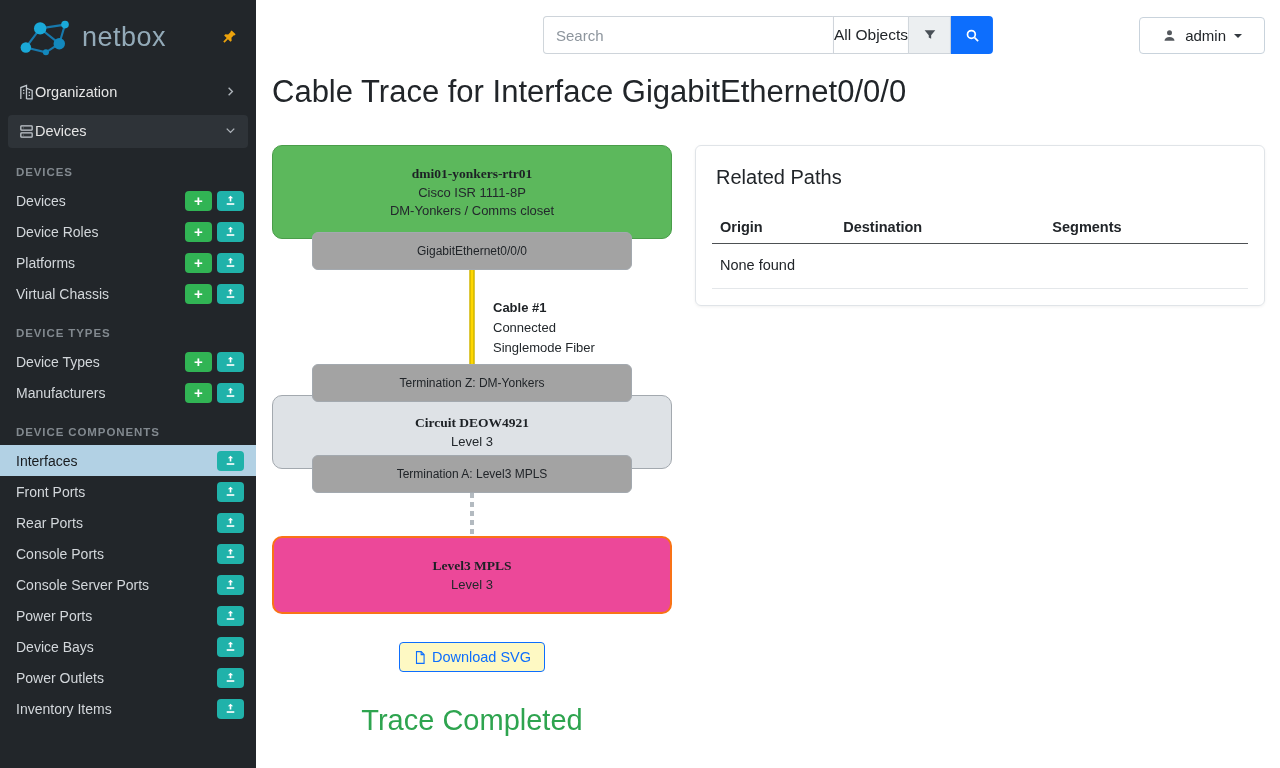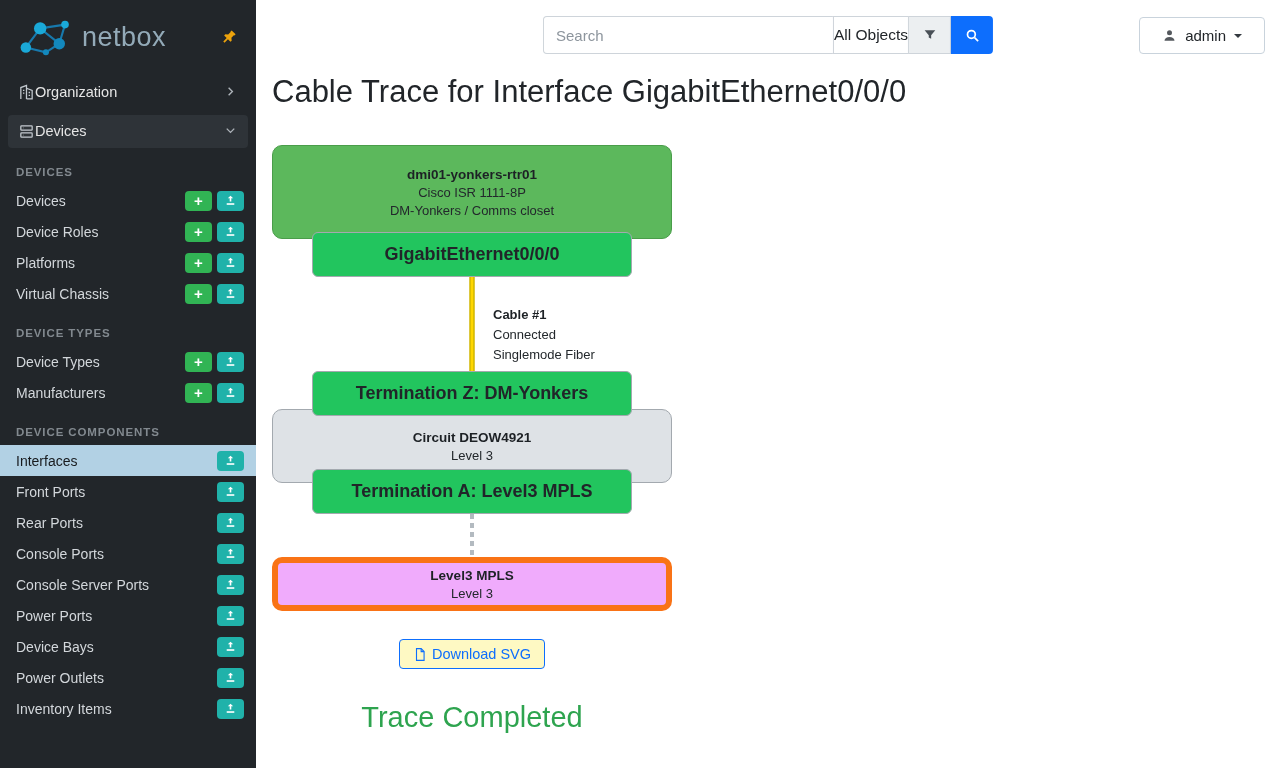--- a/index.html
+++ b/index.html
@@ -84,39 +84,39 @@
 
   .content { display:flex; align-items:flex-start; padding:0 15px 0 16px; margin-top:0; }
 
   
   .trace-col { width:400px; flex:0 0 400px; margin-right:23px; display:flex; flex-direction:column; align-items:center; padding-top:20px; margin-top:35px; padding-top:0; }
   .node {
     width:400px; border-radius:10px; text-align:center;
     display:flex; flex-direction:column; justify-content:center; gap:3px;
   }
   .node-device { background:#5cb85c; border:1px solid #4a9d4a; height:94px; position:relative; z-index:1; }
-  .node-title { font-weight:700; font-size:13.5px; color:#1d2125; }
+  .node-title { font-weight:700; font-size:13.5px; color:#1d2125;font-family:Liberation Serif, serif; }
   .node-sub { font-size:13px; color:#23282c; }
   .attach-box {
-    width:320px; background:#22c55e; border:1px solid #a3a9af; border-radius:6px;
-    font-weight:700; font-size:18px; color:#212529; text-align:center;
+    width:320px; background:#a3a3a3; border:1px solid #a3a9af; border-radius:6px;
+    font-weight:400; font-size:12px; color:#212529; text-align:center;
     padding:11px 0; margin-top:-7px; position:relative; z-index:2;
   }
   .cable-seg { position:relative; height:101px; width:100%; }
   .cable-line {
     position:absolute; left:50%; transform:translateX(-50%); top:0; bottom:0;
     width:5px; background:#ffd702; border-left:1px solid #b9a500; border-right:1px solid #b9a500;
   }
   .cable-label { position:absolute; left:calc(50% + 21px); top:28px; text-align:left; font-size:13px; line-height:20px; color:#23282c; }
   .cable-label .c-name { font-weight:700; color:#1d2125; }
   .node-circuit {
     background:#dee2e6; border:1px solid #a3a9af; height:74px;
     margin-top:-7px; margin-bottom:-7px; position:relative; z-index:1;
   }
-  .node-provider { background:#f0abfc; border:6px solid #f97316; height:54px; position:relative; z-index:1; }
+  .node-provider { background:#ec4899; border:2px solid #f97316; height:78px; position:relative; z-index:1; }
   .dash-connector {
     width:4px; height:43px;
     background:repeating-linear-gradient(to bottom, #b3bac0 0 5px, transparent 5px 9px);
   }
   .download-btn {
     margin-top:28px; display:inline-flex; align-items:center; gap:5px;
     border:1px solid #0d6efd; color:#0d6efd; background:#fef9c3; border-radius:4px;
     padding:6px 13px; font-size:14.5px; cursor:pointer; font-family:"Liberation Sans", sans-serif;
   }
   .trace-status { margin-top:32px; color:#2ea44f; font-size:29px; font-weight:500; }
@@ -495,15 +495,32 @@
               <path d="M6 2h8l5 5v15H6z"></path>
               <path d="M14 2v5h5"></path>
             </svg>
         </span>
         <span>Download SVG</span>
       </button>
 
       <div class="trace-status">Trace Completed</div>
     </div>
 
+    <div class="related-card">
+      <div class="card-title">Related Paths</div>
+      <table class="rp-table">
+        <thead>
+          <tr>
+            <th class="col-origin">Origin</th>
+            <th class="col-dest">Destination</th>
+            <th class="col-seg">Segments</th>
+          </tr>
+        </thead>
+        <tbody>
+          <tr>
+            <td colspan="3">None found</td>
+          </tr>
+        </tbody>
+      </table>
+    </div>
 
   </div>
 </main>
 
 </body></html>

